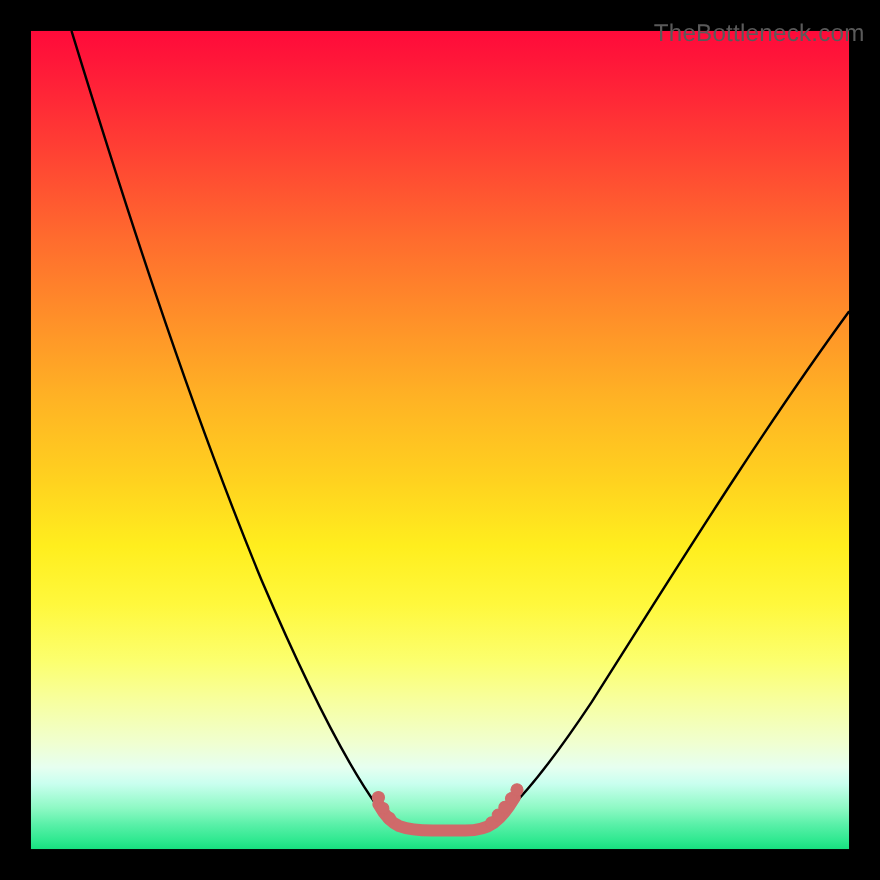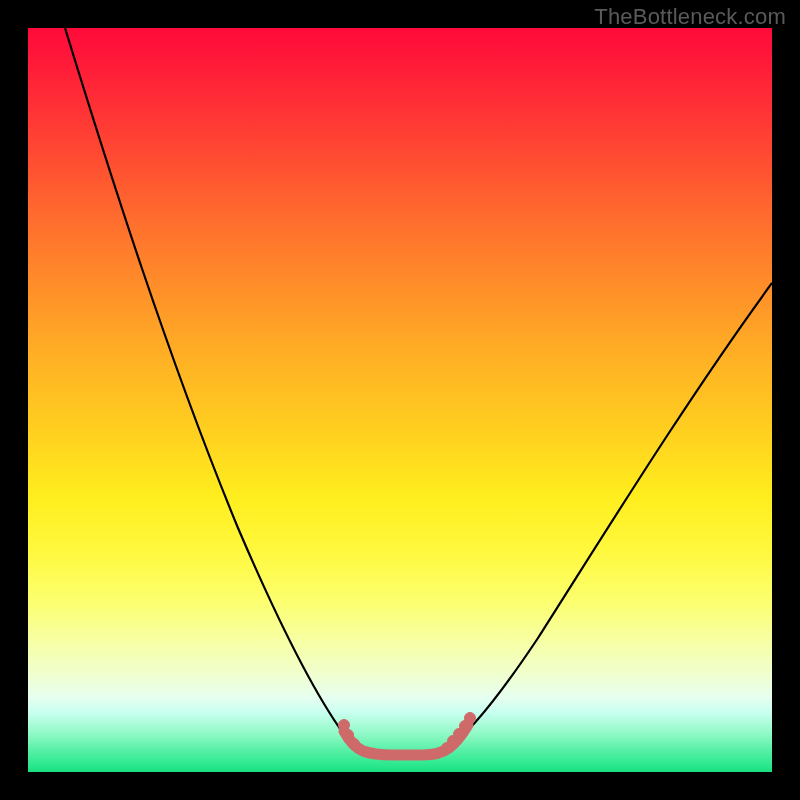--- a/index.html
+++ b/index.html
@@ -47,21 +47,21 @@
       #e6fff0 90%,
       #c9ffef 92%,
       #8df9c4 95%,
       #59f0a8 97%,
       #2de88f 99%,
       #17e07f 100%
     );
   }
   .watermark {
     position: absolute;
-    top: 4px;
+    top: 17px;
     right: 14px;
     color: #5a5a5a;
     font-size: 22px;
     font-weight: 500;
     letter-spacing: 0.2px;
     user-select: none;
   }
   svg.curve {
     position: absolute;
     inset: 0;

